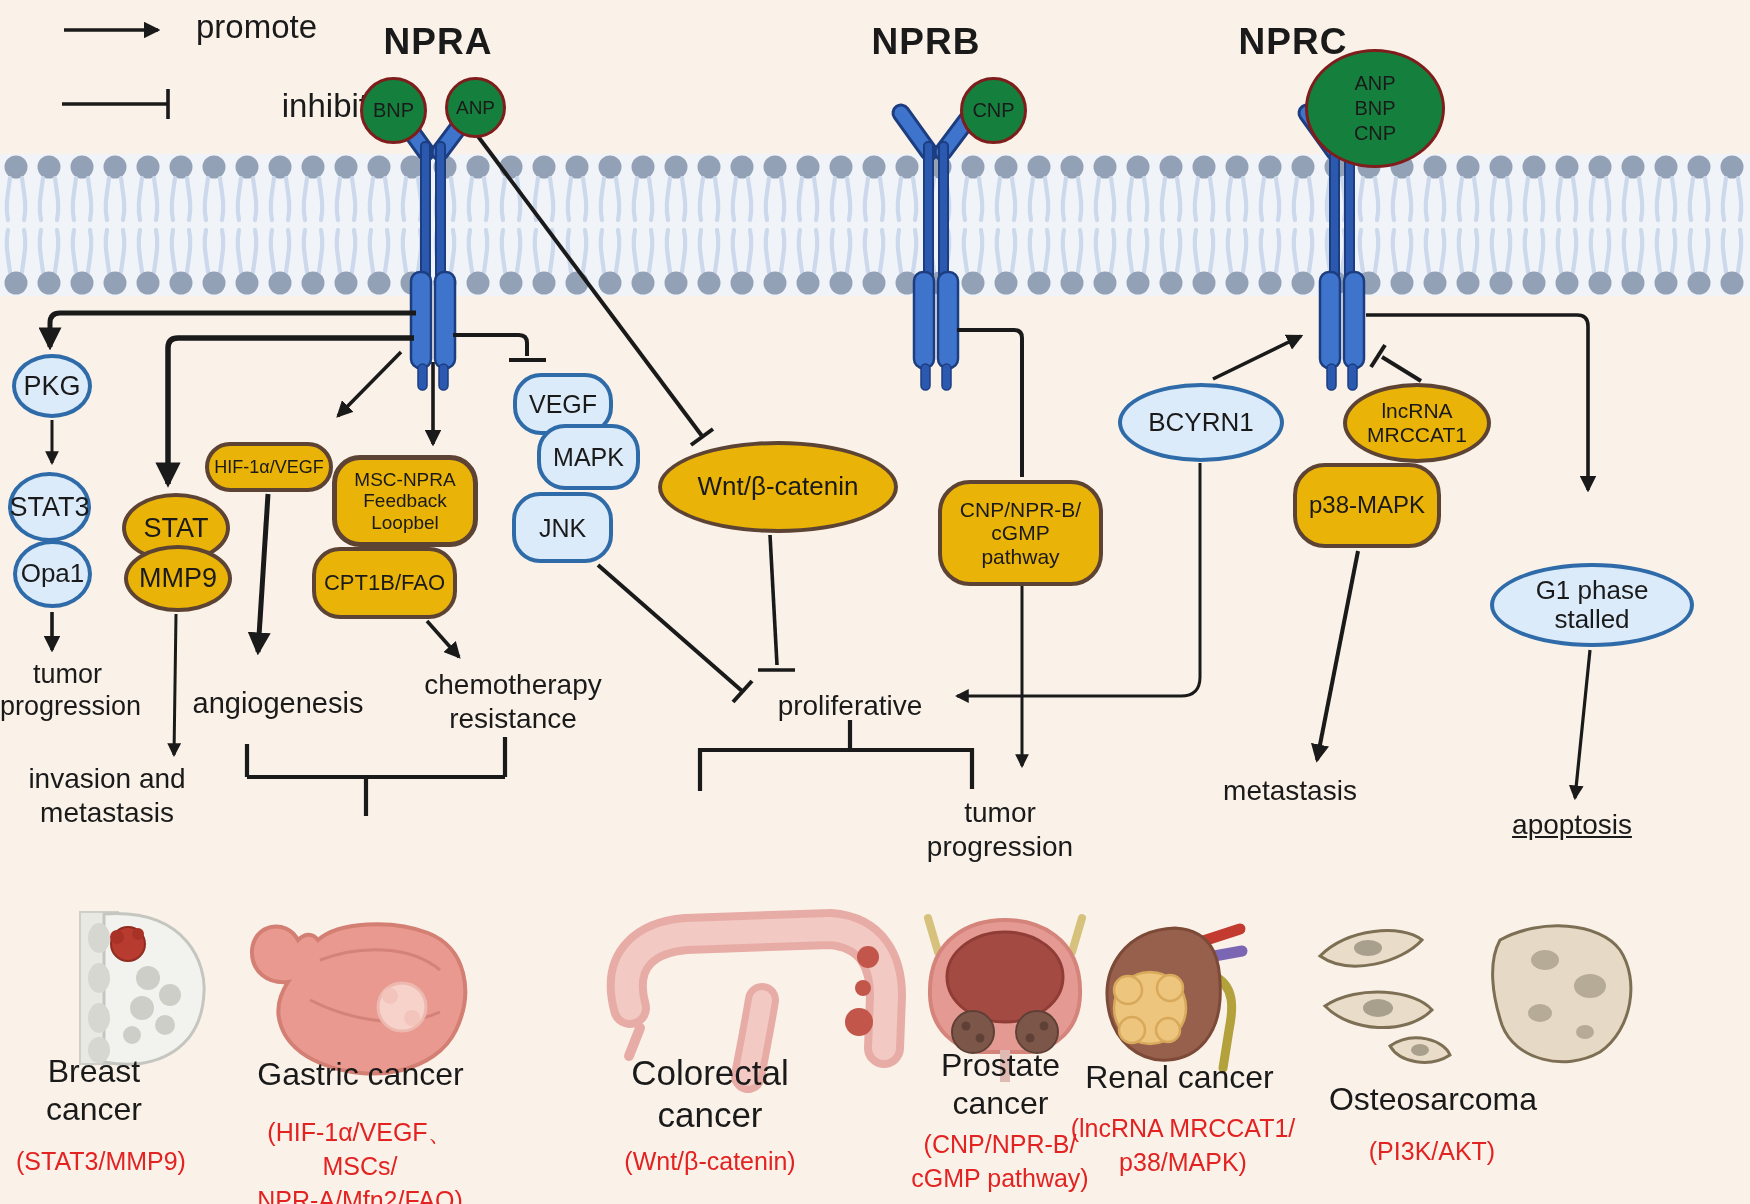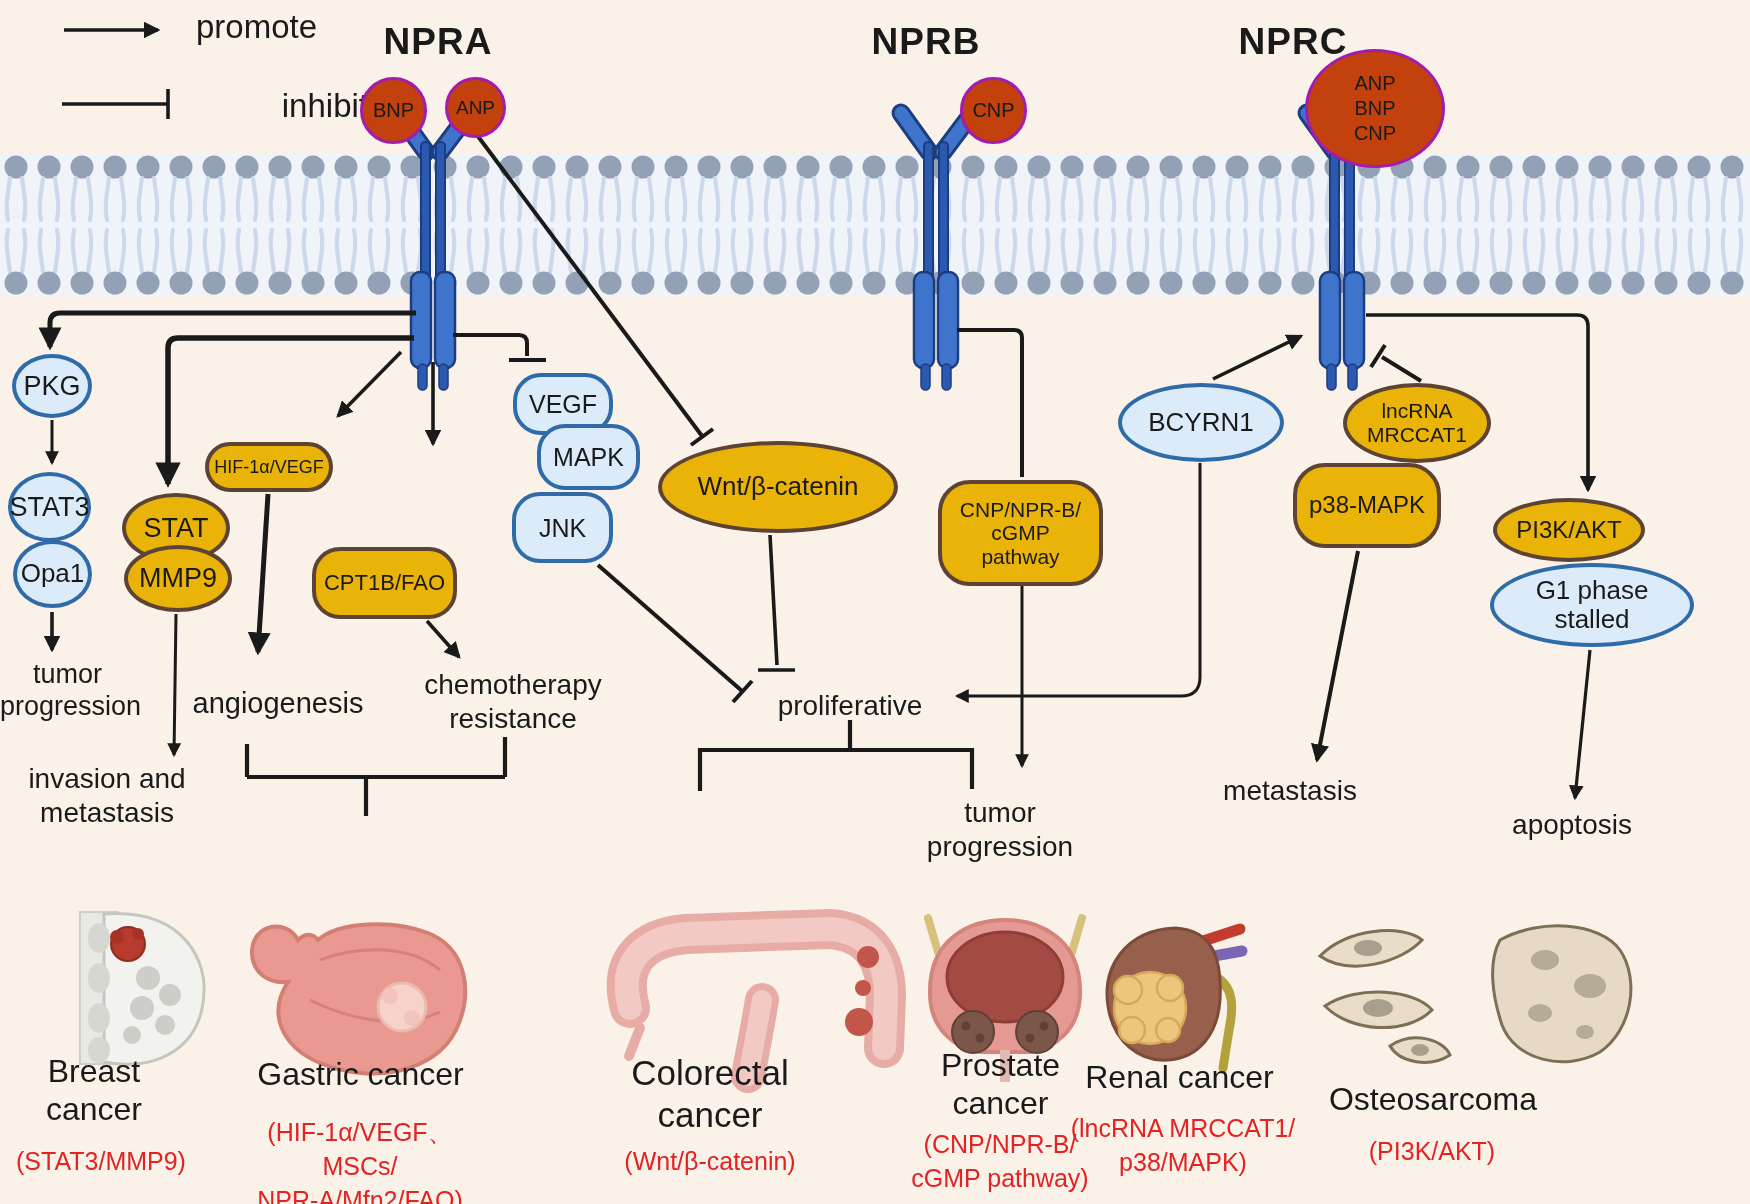--- a/index.html
+++ b/index.html
@@ -6,21 +6,21 @@
   .stage{position:relative;width:1750px;height:1204px;background:#faf2e8;
     font-family:"Liberation Sans",sans-serif;color:#1a1a1a;overflow:hidden;}
   .layer{position:absolute;left:0;top:0;z-index:0;}
   .node{position:absolute;z-index:2;display:flex;flex-direction:column;align-items:center;
     justify-content:center;text-align:center;line-height:1.12;box-sizing:border-box;
     font-family:"Liberation Sans",sans-serif;}
   .blue{background:#dcebfa;border:4px solid #2e6ba8;}
   .tan{background:#eab308;border:4px solid #5d4333;text-align:center;}
   .ell{border-radius:50%;}
   .rr{border-radius:28px;}
-  .lig{position:absolute;z-index:3;background:#c2410c;border:3px solid #a21caf;border-radius:50%;
+  .lig{position:absolute;z-index:3;background:#15803d;border:3px solid #7f1d1d;border-radius:50%;
     display:flex;flex-direction:column;align-items:center;justify-content:center;line-height:1.25;}
   .txt{position:absolute;z-index:2;text-align:center;line-height:1.2;}
   .red{color:#e32222;}
   .rlabel{font-size:37px;font-weight:600;letter-spacing:1px;}
 </style>
 </head>
 <body>
 
 <div class="stage">
 
@@ -238,20 +238,25 @@
     </div>
 <div class="node tan ell" style="left:122px;top:493px;width:108px;height:70px;font-size:27px;">
   <span>STAT</span>
     </div>
 <div class="node tan ell" style="left:124px;top:545px;width:108px;height:67px;font-size:27px;">
   <span>MMP9</span>
     </div>
 <div class="node tan rr" style="left:205px;top:442px;width:128px;height:50px;font-size:18px;border-radius:25px;">
   <span>HIF-1α/VEGF</span>
     </div>
+<div class="node tan rr" style="left:332px;top:455px;width:146px;height:92px;font-size:19px;border-width:5px;">
+  <span>MSC-NPRA</span>
+  <span>Feedback</span>
+  <span>Loopbel</span>
+    </div>
 <div class="node tan rr" style="left:312px;top:547px;width:145px;height:72px;font-size:22px;">
   <span>CPT1B/FAO</span>
     </div>
 <div class="node blue rr" style="left:513px;top:373px;width:100px;height:62px;font-size:25px;">
   <span>VEGF</span>
     </div>
 <div class="node blue rr" style="left:537px;top:424px;width:103px;height:66px;font-size:25px;">
   <span>MAPK</span>
     </div>
 <div class="node blue rr" style="left:512px;top:492px;width:101px;height:71px;font-size:25px;">
@@ -268,23 +273,20 @@
 <div class="node blue ell" style="left:1118px;top:383px;width:166px;height:79px;font-size:26px;">
   <span>BCYRN1</span>
     </div>
 <div class="node tan ell" style="left:1343px;top:383px;width:148px;height:80px;font-size:21px;">
   <span>lncRNA</span>
   <span>MRCCAT1</span>
     </div>
 <div class="node tan rr" style="left:1293px;top:463px;width:148px;height:85px;font-size:24px;border-radius:32px;">
   <span>p38-MAPK</span>
     </div>
-<div class="node tan ell" style="left:1493px;top:498px;width:152px;height:64px;font-size:24px;">
-  <span>PI3K/AKT</span>
-    </div>
 <div class="node blue ell" style="left:1490px;top:563px;width:204px;height:84px;font-size:26px;">
   <span>G1 phase</span>
   <span>stalled</span>
     </div>
 
 <div class="txt" style="left:0px;top:658px;width:135px;font-size:27px;">
   <div>tumor</div>
   <div>progression</div>
     </div>
 <div class="txt" style="left:12px;top:762px;width:190px;font-size:28px;">
@@ -295,21 +297,21 @@
 <div class="txt" style="left:413px;top:668px;width:200px;font-size:28px;">
   <div>chemotherapy</div>
   <div>resistance</div>
     </div>
 <div class="txt" style="left:760px;top:689px;width:180px;font-size:28px;">proliferative</div>
 <div class="txt" style="left:910px;top:796px;width:180px;font-size:28px;">
   <div>tumor</div>
   <div>progression</div>
     </div>
 <div class="txt" style="left:1195px;top:774px;width:190px;font-size:28px;">metastasis</div>
-<div class="txt" style="left:1480px;top:808px;width:184px;font-size:28px;">apoptosis</div>
+<div class="txt" style="left:1480px;top:808px;width:184px;font-size:28px;text-decoration:underline;">apoptosis</div>
 
 <div class="txt" style="left:15px;top:1052px;width:158px;font-size:32px;">
   <div>Breast</div>
   <div>cancer</div>
     </div>
 <div class="txt red" style="left:5px;top:1146px;width:192px;font-size:25px;">
   <div>(STAT3/MMP9)</div>
     </div>
 
 <div class="txt" style="left:238px;top:1055px;width:245px;font-size:32px;">

